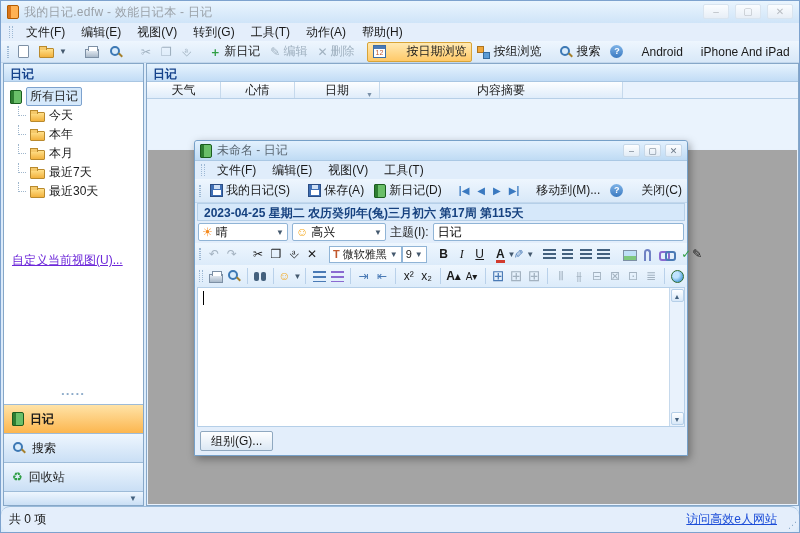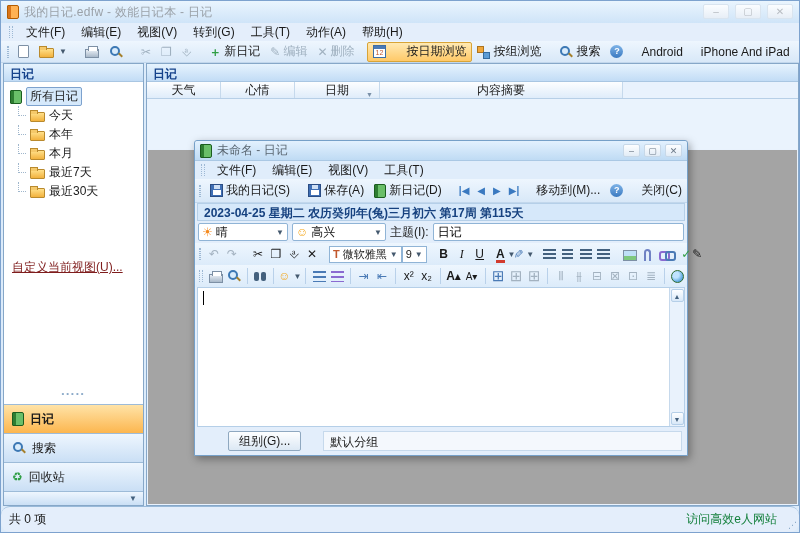--- a/index.html
+++ b/index.html
@@ -86,21 +86,21 @@
   .sidebar { position:absolute; left:2px; top:62px; width:141px; height:443px; background:#fff;
     border:1px solid #86a7c8; }
   .panel-hd { height:18px; background:linear-gradient(#e6f3fe,#c2dcf5); border-bottom:1px solid #a9c6e2;
     color:#15428b; font-weight:bold; padding:2px 6px; }
   .tree { padding:5px 4px; }
   .tree-row { display:flex; align-items:center; gap:4px; height:19px; padding-left:2px; }
   .tree-row.child { padding-left:22px; position:relative; }
   .tree-row.child::before { content:""; position:absolute; left:10px; top:0; bottom:9px; border-left:1px dotted #9fb6cc; }
   .tree-row.child::after { content:""; position:absolute; left:10px; top:9px; width:8px; border-top:1px dotted #9fb6cc; }
   .tree-sel { border:1px solid #7da2ce; background:#d6e9fb; border-radius:2px; padding:0 3px; }
-  .cust-link { position:absolute; left:8px; top:133px; color:#7f1d1d; margin-top:62px; }
+  .cust-link { position:absolute; left:8px; top:126px; color:#6d28d9; margin-top:62px; }
   .cust-link u { text-decoration:underline; }
   .side-split { position:absolute; left:0; right:0; bottom:106px; height:8px; text-align:center;
     color:#8aa9c8; font-size:8px; letter-spacing:2px; line-height:6px; }
   .navstack { position:absolute; left:0; right:0; bottom:0; }
   .navbtn { height:29px; display:flex; align-items:center; gap:6px; padding-left:8px;
     background:linear-gradient(#eef6fe,#cadff5); border-top:1px solid #9dbbd8; }
   .navbtn.active { background:linear-gradient(#ffe3a7,#fcb64f); font-weight:bold; }
   .nav-collapse { height:14px; background:linear-gradient(#eef6fe,#cadff5); border-top:1px solid #9dbbd8;
     text-align:right; padding-right:6px; color:#44617e; font-size:8px; line-height:13px; }
 
@@ -109,21 +109,21 @@
   .cols { display:flex; height:17px; border-bottom:1px solid #b7cfe7; }
   .col { background:linear-gradient(#fdfeff,#dfecfa); border-right:1px solid #c6d9ec; text-align:center;
     line-height:16px; position:relative; }
   .col .sort { position:absolute; right:6px; top:5px; font-size:7px; color:#7a90a8; }
   .list-empty { height:50px; background:#eaf3fd; }
   .preview-gray { position:absolute; left:1px; right:1px; bottom:1px; top:86px; background:#a4a4a4; }
 
   
   .statusbar { position:absolute; left:0; bottom:0; width:100%; height:26px; background:#e4eefb;
     border-top:1px solid #98b9d9; display:flex; align-items:center; padding:0 8px;border-radius:9px; }
-  .statusbar .site { margin-left:auto; color:#15803d; margin-right:14px; }
+  .statusbar .site { margin-left:auto; color:#1d4ed8; text-decoration:underline; margin-right:14px; }
   .sizegrip { position:absolute; right:2px; bottom:2px; color:#8aa9c8; font-size:9px; }
 
   
   .dialog { position:absolute; left:193px; top:139px; width:494px; height:316px;
     background:#e3eefb; border:1px solid #76a0c8; border-radius:3px 3px 0 0;
     box-shadow:2px 3px 8px rgba(0,0,0,.35); display:flex; flex-direction:column; }
   .dlg-title { height:20px; background:linear-gradient(#e3f1fe,#bfdbf4); border-bottom:1px solid #aac8e4;
     display:flex; align-items:center; padding:0 5px; border-radius:3px 3px 0 0; }
   .dlg-title .t { margin-left:5px; color:#5a6772; }
   .dlg-ctrl { margin-left:auto; display:flex; gap:4px; }
@@ -154,22 +154,22 @@
   .acolor::after { content:""; position:absolute; left:0; right:0; bottom:-3px; height:3px; background:#d23b2e; }
   .pen { color:#4a7ab5; transform:rotate(90deg); display:inline-block; }
   .editor { flex:1; margin:0 2px; background:#fff; border:1px solid #b5cfe8; position:relative; display:flex; }
   .edit-area { flex:1; padding:3px 5px; }
   .caret { display:inline-block; width:1px; height:14px; background:#000; animation:blink 1s steps(1) infinite; }
   @keyframes blink { 50% { opacity:0; } }
   .scrollbar { width:15px; background:#e9f2fc; border-left:1px solid #c6d9ec; display:flex;
     flex-direction:column; justify-content:space-between; align-items:center; }
   .sb-btn { width:13px; height:13px; font-size:7px; line-height:13px; text-align:center; color:#44617e;
     background:linear-gradient(#fdfeff,#d8e8f8); border:1px solid #b5cfe8; border-radius:2px; margin:1px; }
-  .dlg-footer { height:28px; display:flex; align-items:center; gap:22px; padding:3px 5px;
-    background:#e3eefb;margin-left:28px; }
+  .dlg-footer { height:28px; display:flex; align-items:center; gap:12px; padding:3px 5px;
+    background:#e3eefb; }
   .gbtn { height:20px; padding:1px 10px; background:linear-gradient(#fdfeff,#dce8f4); border:1px solid #8fa8c0;
     border-radius:2px; }
   .gval { flex:1; height:20px; background:#f4f8fd; border:1px solid #c6d9ec; padding:2px 6px; }
 </style>
 </head>
 <body>
 
 <div class="app">
 
   <div class="titlebar">
@@ -515,17 +515,16 @@
     </div>
     <div class="editor">
       <div class="edit-area"><span class="caret"></span></div>
       <div class="scrollbar">
         <span class="sb-btn">▲</span>
         <span class="sb-btn">▼</span>
       </div>
     </div>
     <div class="dlg-footer">
       <span class="gbtn">组别(G)...</span>
-      <span class="gval">默认分组</span>
     </div>
   </div>
 
 </div>
 
 </body></html>

